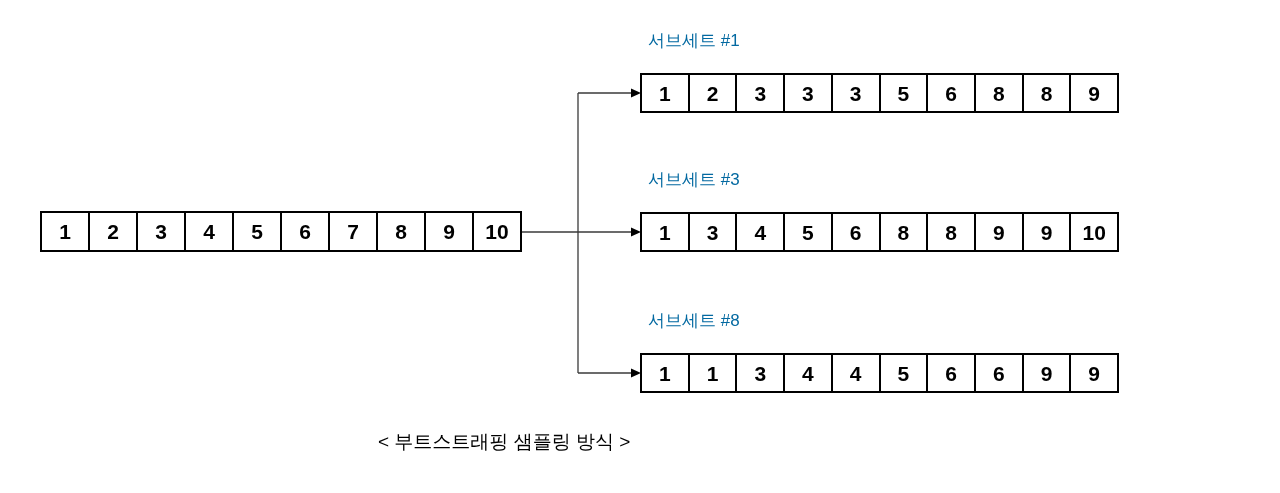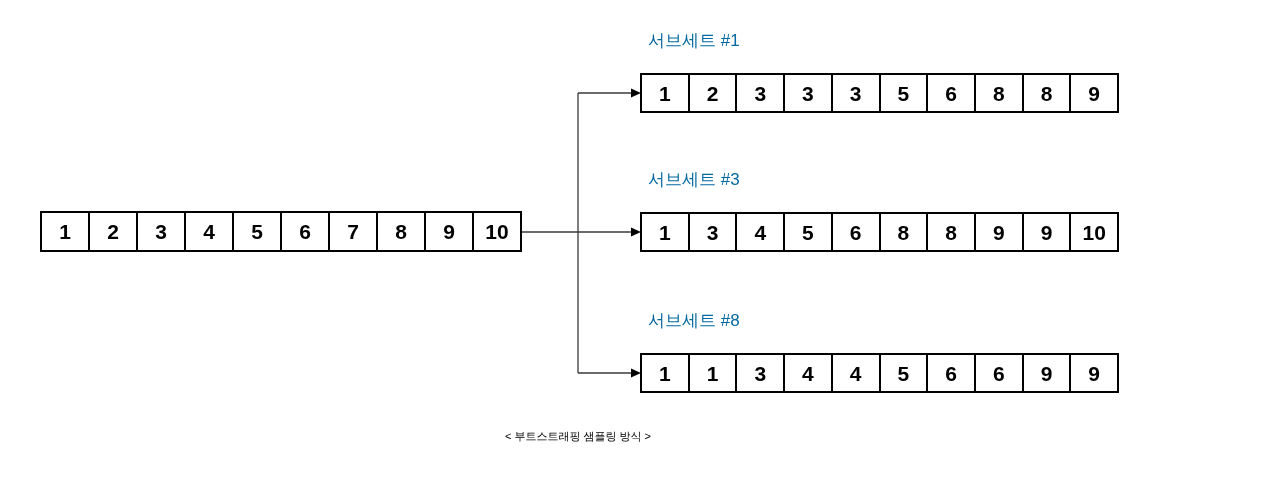--- a/index.html
+++ b/index.html
@@ -51,22 +51,22 @@
   .split-label   { left: 382px; top: 169px; width: 200px; text-align: center; }
   .subset-label-1 { left: 648px; top: 30px; }
   .subset-label-2 { left: 648px; top: 169px; }
   .subset-label-3 { left: 648px; top: 310px; }
 
   .caption {
     position: absolute;
     left: 378px;
     top: 429px;
     width: 400px;
-    text-align: center;
-    font-size: 11px;
+    text-align: left;
+    font-size: 19px;
     color: #000000;
     white-space: nowrap;
   }
   svg.connectors {
     position: absolute;
     left: 0; top: 0;
     width: 1280px;
     height: 493px;
     pointer-events: none;
   }

